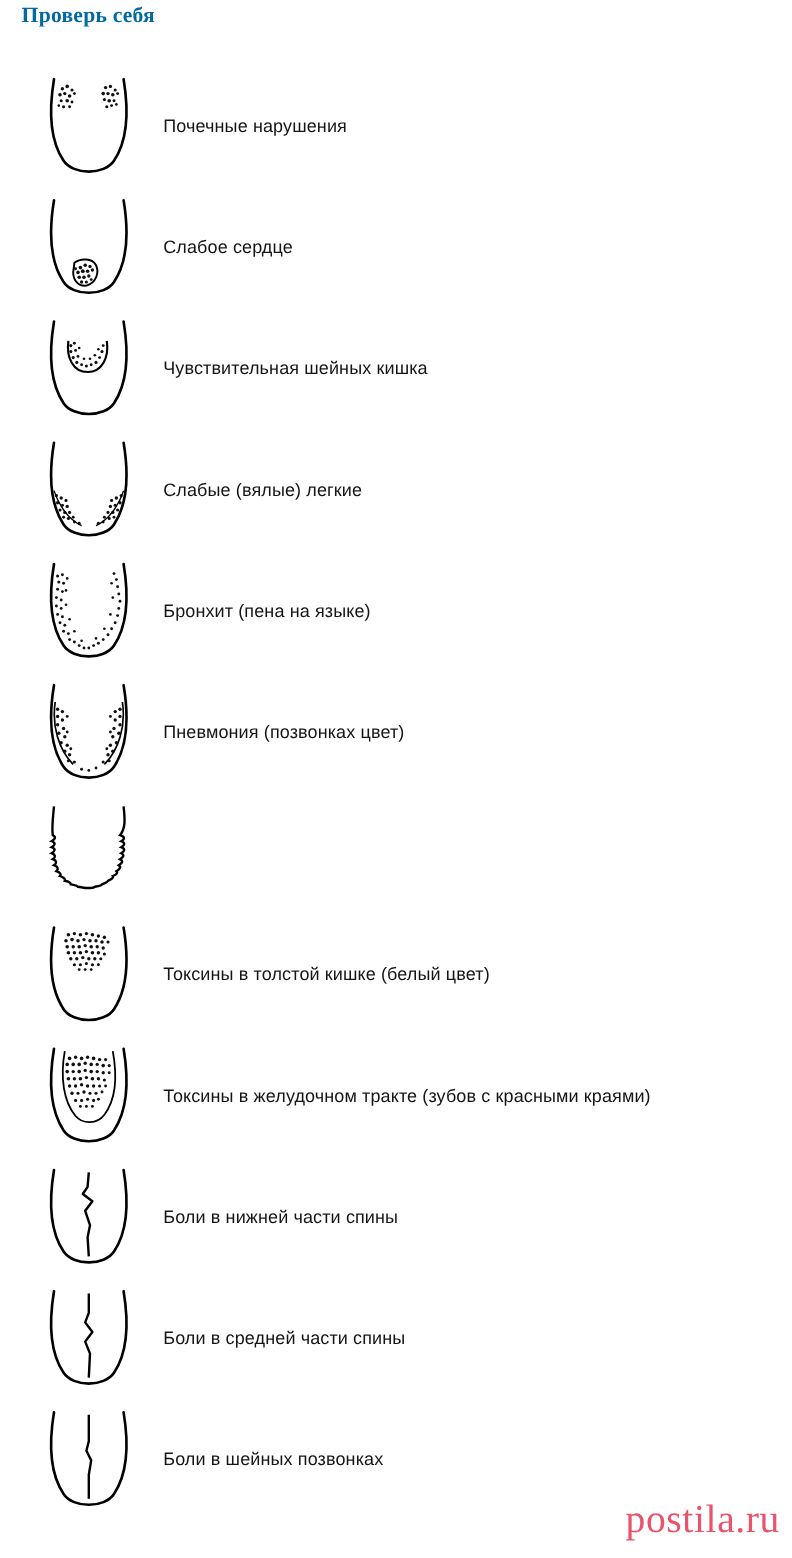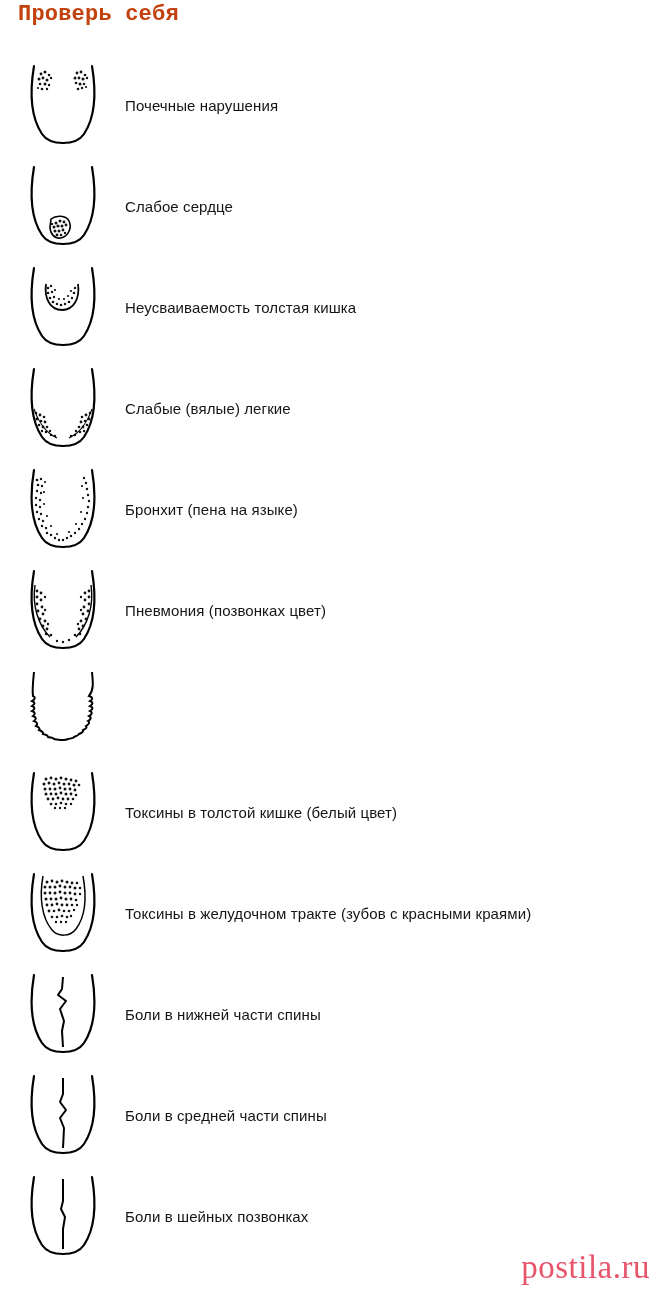--- a/index.html
+++ b/index.html
@@ -11,37 +11,38 @@
     width: 660px;
     height: 1298px;
     position: relative;
     font-family: "Liberation Sans", sans-serif;
     overflow: hidden;
   }
   .page-title {
     position: absolute;
     left: 18px;
     top: 2px;
-    font-size: 22px;
+    font-size: 18px;
     font-weight: bold;
-    color: #c2410c;
+    color: #0369a1;
     letter-spacing: 0.2px;
-    font-family: Liberation Mono, monospace;
+    font-family: Liberation Serif, serif;
   }
   .rows {
     position: absolute;
     left: 0;
     top: 55px;
     width: 660px;
   }
   .row {
     position: relative;
     height: 101px;
     display: flex;
     align-items: center;
+    padding-left: 11px;
   }
   .tongue-cell {
     width: 125px;
     min-width: 125px;
     display: flex;
     justify-content: center;
     align-items: center;
   }
   .label {
     font-size: 15px;
@@ -154,21 +155,21 @@
           <circle cx="50" cy="31" r="1.3"></circle>
             <circle cx="51" cy="26" r="1.2"></circle>
             <circle cx="47" cy="29" r="1.1"></circle>
           <circle cx="44" cy="34" r="1.1"></circle>
             <circle cx="40" cy="37" r="1.1"></circle>
             <circle cx="35" cy="37" r="1.1"></circle>
           <circle cx="31" cy="28" r="1.1"></circle>
         </g>
       </svg>
     </div>
-    <div class="label">Неусваиваемость толстая кишка</div>
+    <div class="label">Чувствительная шейных кишка</div>
   </div>
 
   <div class="row">
     <div class="tongue-cell">
       <svg class="tongue" width="78" height="92" viewBox="0 0 78 92">
         <path d="M10 6 C6 30, 6 56, 18 74 C26 86, 52 86, 60 74 C72 56, 72 30, 68 6" fill="none" stroke="#000" stroke-width="2.2" stroke-linecap="round"></path>
         <g fill="#111">
           <circle cx="12" cy="50" r="1.3"></circle>
             <circle cx="16" cy="52" r="1.4"></circle>
             <circle cx="20" cy="54" r="1.3"></circle>

